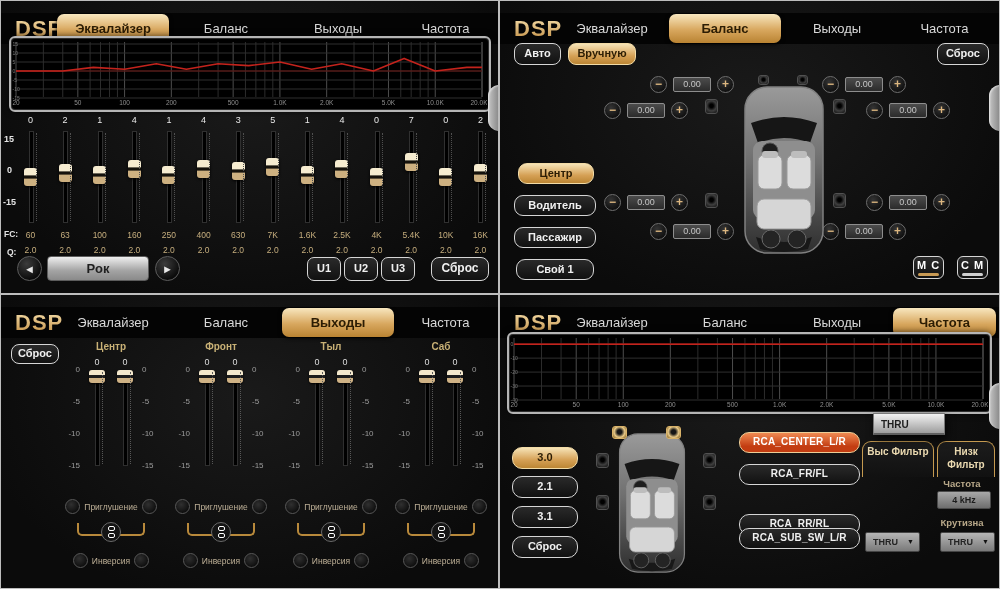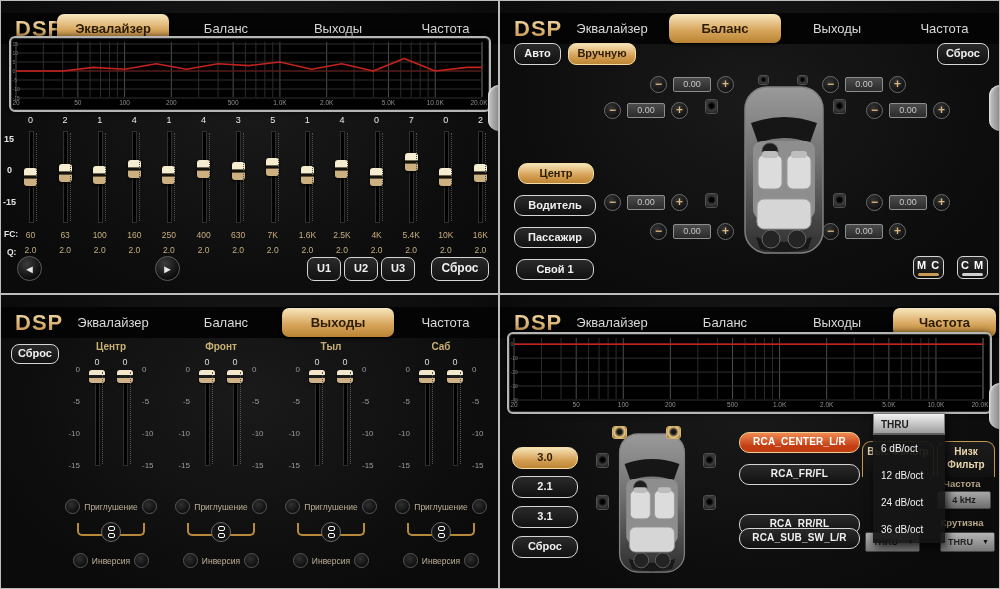--- a/index.html
+++ b/index.html
@@ -290,20 +290,21 @@
         <div class="eq-track">
           <div class="eq-handle" style="top: 34.8px;"></div>
         </div>
         <div class="fc">16K</div>
         <div class="qv">2.0</div>
       </div>
     </div>
   <div class="rowlabel" style="left:3px;top:228px;font-size:8.5px">FC:</div>
   <div class="rowlabel" style="left:6px;top:246px;font-size:8.5px">Q:</div>
   <div class="arrow" style="left:16px;top:255px">◄</div>
+  <div class="preset">Рок</div>
   <div class="arrow" style="left:154px;top:255px">►</div>
   <div>
 
   <div class="btn upre" style="top: 256px; width: 34px; height: 24px; font-size: 11px; line-height: 20px; border-radius: 7px; left: 306px;" data-idx="0">U1</div>
       <div class="btn upre" style="top: 256px; width: 34px; height: 24px; font-size: 11px; line-height: 20px; border-radius: 7px; left: 343px;" data-idx="1">U2</div>
       <div class="btn upre" style="top: 256px; width: 34px; height: 24px; font-size: 11px; line-height: 20px; border-radius: 7px; left: 380px;" data-idx="2">U3</div>
     </div>
   <div class="btn" style="left:430px;top:256px;width:58px;height:24px;font-size:12px;line-height:20px">Сброс</div>
   <div class="ehandle"></div>
 </div>
@@ -729,22 +730,15 @@
 
   <div class="sel" style="left:365px;top:237px">
     <span>THRU</span><span class="arr">▼</span>
   </div>
   <div class="sel" style="left:440px;top:237px">
     <span>THRU</span><span class="arr">▼</span>
   </div>
 
   <div class="dd">
     <div class="dd-head">THRU</div>
-    <div class="dd-list">
-
-    <div class="dd-item" data-idx="0">6 dB/oct</div>
-        <div class="dd-item" data-idx="1">12 dB/oct</div>
-        <div class="dd-item" data-idx="2">24 dB/oct</div>
-        <div class="dd-item" data-idx="3">36 dB/oct</div>
-      </div>
   </div>
   <div class="ehandle" style="top:88px"></div>
 </div>
 
 </body></html>

